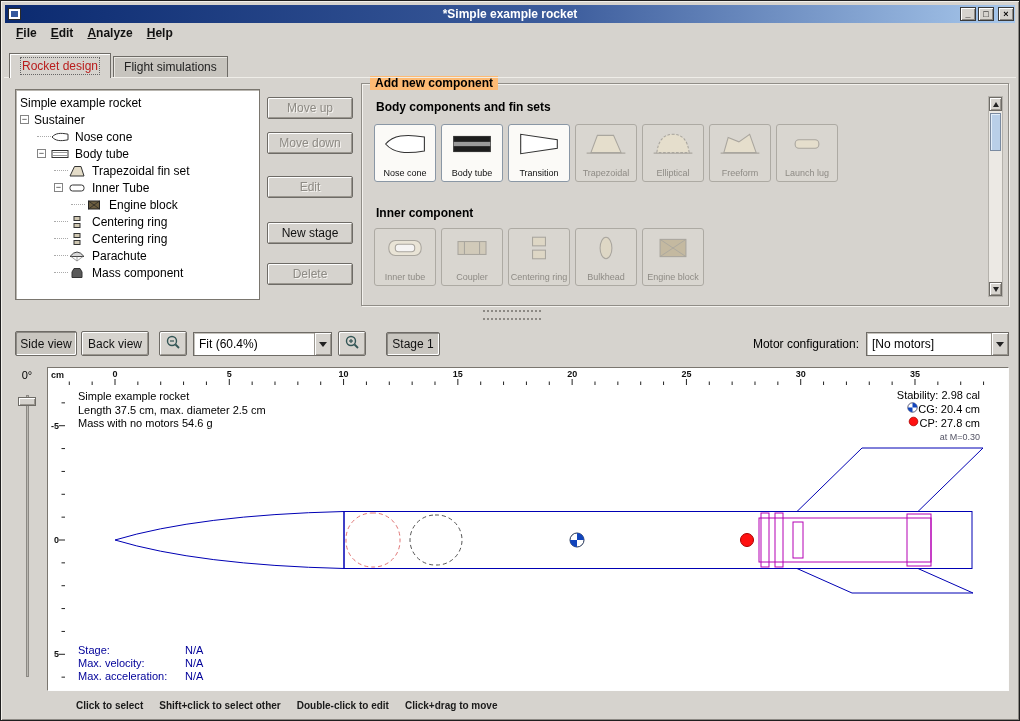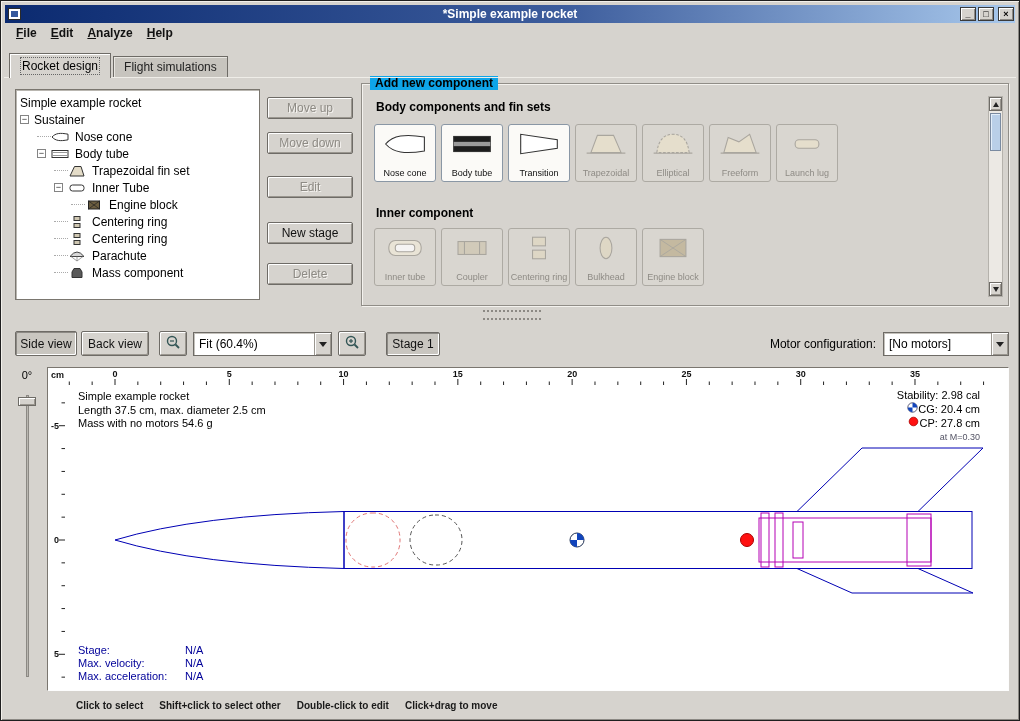--- a/index.html
+++ b/index.html
@@ -18,21 +18,21 @@
     box-shadow:inset 1px 1px 0 #fff, inset -1px -1px 0 #8c8984;
     font-size:9px;font-weight:bold;color:#000;display:flex;align-items:center;justify-content:center;line-height:1;}
   .winbtn.close{margin-left:2px;}
   
   .menubar{position:absolute;left:8px;top:24px;height:18px;display:flex;font-size:12px;color:#111;}
   .menu-item{padding:1px 7px;font-weight:bold;}
   .menu-item u{text-decoration:underline;}
   .tabs{position:absolute;left:8px;top:50px;height:26px;display:flex;align-items:flex-end;z-index:3;}
   .tab{border:1px solid #6e6b66;border-bottom:none;background:#c7c4be;padding:3px 10px 3px;
     font-size:12px;margin-right:2px;box-shadow:inset 1px 1px 0 #e8e6e1;color:#222;}
-  .tab.active{background:#d6d3ce;padding:5px 12px 5px;box-shadow:inset 1px 1px 0 #fff;margin-bottom:-1px;color:#000000;}
+  .tab.active{background:#d6d3ce;padding:5px 12px 5px;box-shadow:inset 1px 1px 0 #fff;margin-bottom:-1px;color:#b91c1c;}
   .tab.active .tab-label{outline:1px dotted #666;outline-offset:1px;}
   .tabline{position:absolute;left:3px;right:3px;top:76px;height:1px;background:#efede8;z-index:1;}
   
   .tree{position:absolute;left:14px;top:88px;width:245px;height:211px;background:#fff;
     border:1px solid #7a766f;box-shadow:inset 1px 1px 0 #b9b6b0;padding-top:4px;overflow:hidden;}
   .tree-row{display:flex;align-items:center;height:17px;font-size:12px;white-space:nowrap;color:#000;}
   .expand-box{width:9px;height:9px;border:1px solid #848484;background:#fff;font-size:9px;line-height:7px;
     text-align:center;margin-right:5px;flex:none;color:#222;}
   .stub{width:14px;height:1px;border-top:1px dotted #aaa;flex:none;}
   .ticon{width:21px;height:13px;margin-right:3px;flex:none;display:flex;align-items:center;justify-content:flex-start;}
@@ -40,21 +40,21 @@
   .btn{background:#d6d3ce;border:1px solid #6e6b66;border-radius:2px;
     box-shadow:inset 1px 1px 0 #fff, inset -1px -1px 0 #9a968f;
     font-size:12px;color:#111;display:flex;align-items:center;justify-content:center;cursor:default;}
   .btn.disabled{color:#8e8b85;text-shadow:1px 1px 0 #f4f2ef;}
   .btn.pressed{background:#c9c6c0;box-shadow:inset 1px 1px 0 #8c8984, inset -1px -1px 0 #fff;}
   .actions{position:absolute;left:266px;top:96px;width:86px;height:200px;}
   .action-btn{position:absolute;left:0;width:86px;height:22px;}
   
   .groupbox{position:absolute;left:360px;top:82px;width:648px;height:223px;
     border:1px solid #908d87;box-shadow:inset 1px 1px 0 #f4f2ee, 1px 1px 0 #f4f2ee;}
-  .gb-title{position:absolute;top:-8px;left:8px;background:#0ea5e9;padding:0 5px;font-weight:bold;font-size:12px;}
+  .gb-title{position:absolute;top:-8px;left:8px;background:#fdba74;padding:0 5px;font-weight:bold;font-size:12px;}
   .section-label{position:absolute;left:14px;font-weight:bold;font-size:12px;}
   .comp-btn{position:absolute;width:62px;height:58px;border:1px solid #8a97a5;border-radius:3px;background:#fbfaf7;
     display:flex;flex-direction:column;align-items:center;justify-content:flex-end;padding-bottom:3px;}
   .comp-icon{position:absolute;top:5px;left:50%;transform:translateX(-50%);color:#333;}
   .comp-label{font-size:9px;color:#111;}
   .comp-btn.disabled{background:#d9d6d0;border-color:#adaaa3;}
   .comp-btn.disabled .comp-label{color:#8e8b85;}
   .comp-btn.disabled .comp-icon{color:#9a968e;opacity:.75;}
   
   .sb{position:absolute;right:5px;top:12px;bottom:8px;width:15px;background:#ece9e4;border:1px solid #b5b2ac;}
@@ -351,21 +351,21 @@
       <span><svg width="16" height="16" viewBox="0 0 16 16">
             <circle cx="7" cy="7" r="4.5" fill="none" stroke="#355" stroke-width="1.4"></circle>
             <line x1="10.5" y1="10.5" x2="14" y2="14" stroke="#355" stroke-width="1.8"></line>
             <line x1="5" y1="7" x2="9" y2="7" stroke="#355" stroke-width="1.2"></line>
             <line x1="7" y1="5" x2="7" y2="9" stroke="#355" stroke-width="1.2"></line>
           </svg></span>
     </div>
     <div class="btn pressed tb-abs" style="left:385px;top:3px;width:54px;height:24px;">Stage 1</div>
     <div class="motor-group">
       <span class="motor-label">Motor configuration:</span>
-      <div class="combo" style="width:126px;height:24px;">
+      <div class="combo" style="width:143px;height:24px;">
         <div class="val">[No motors]</div>
         <div class="arrow-btn">
             <div class="tri-down"></div>
           </div>
       </div>
     </div>
   </div>
 
   <div class="rot">
     <div class="rot-label">0°</div>

